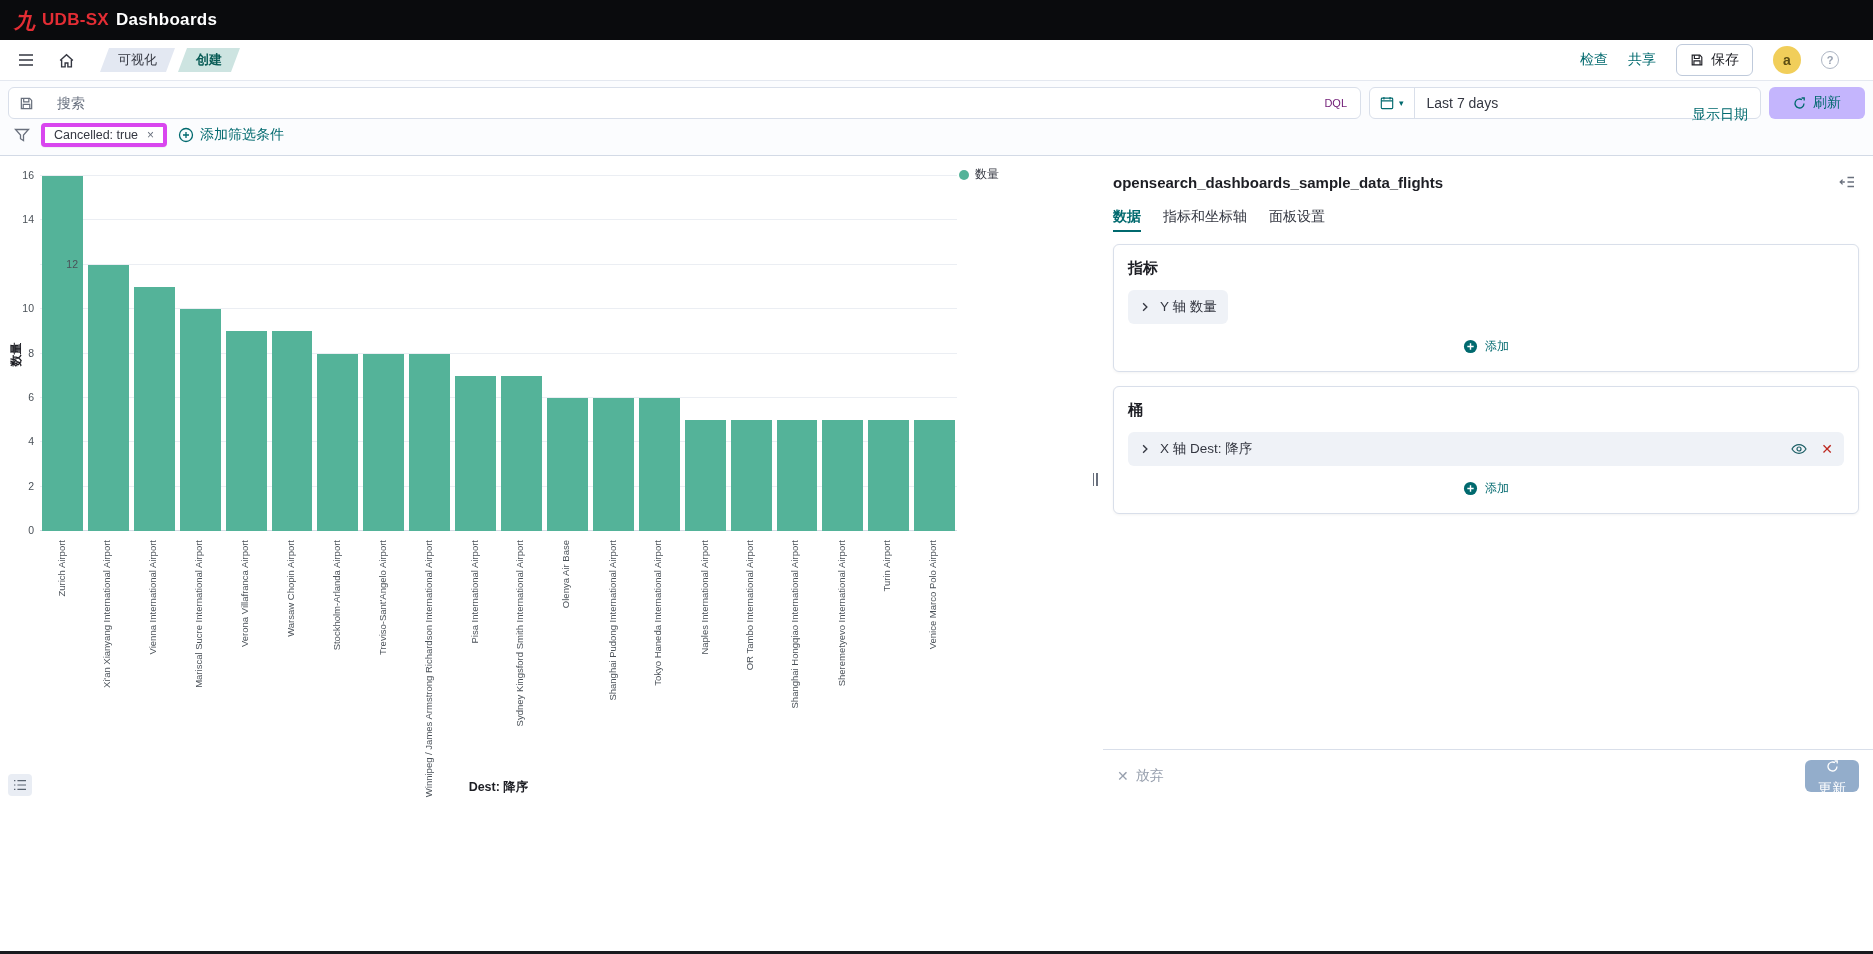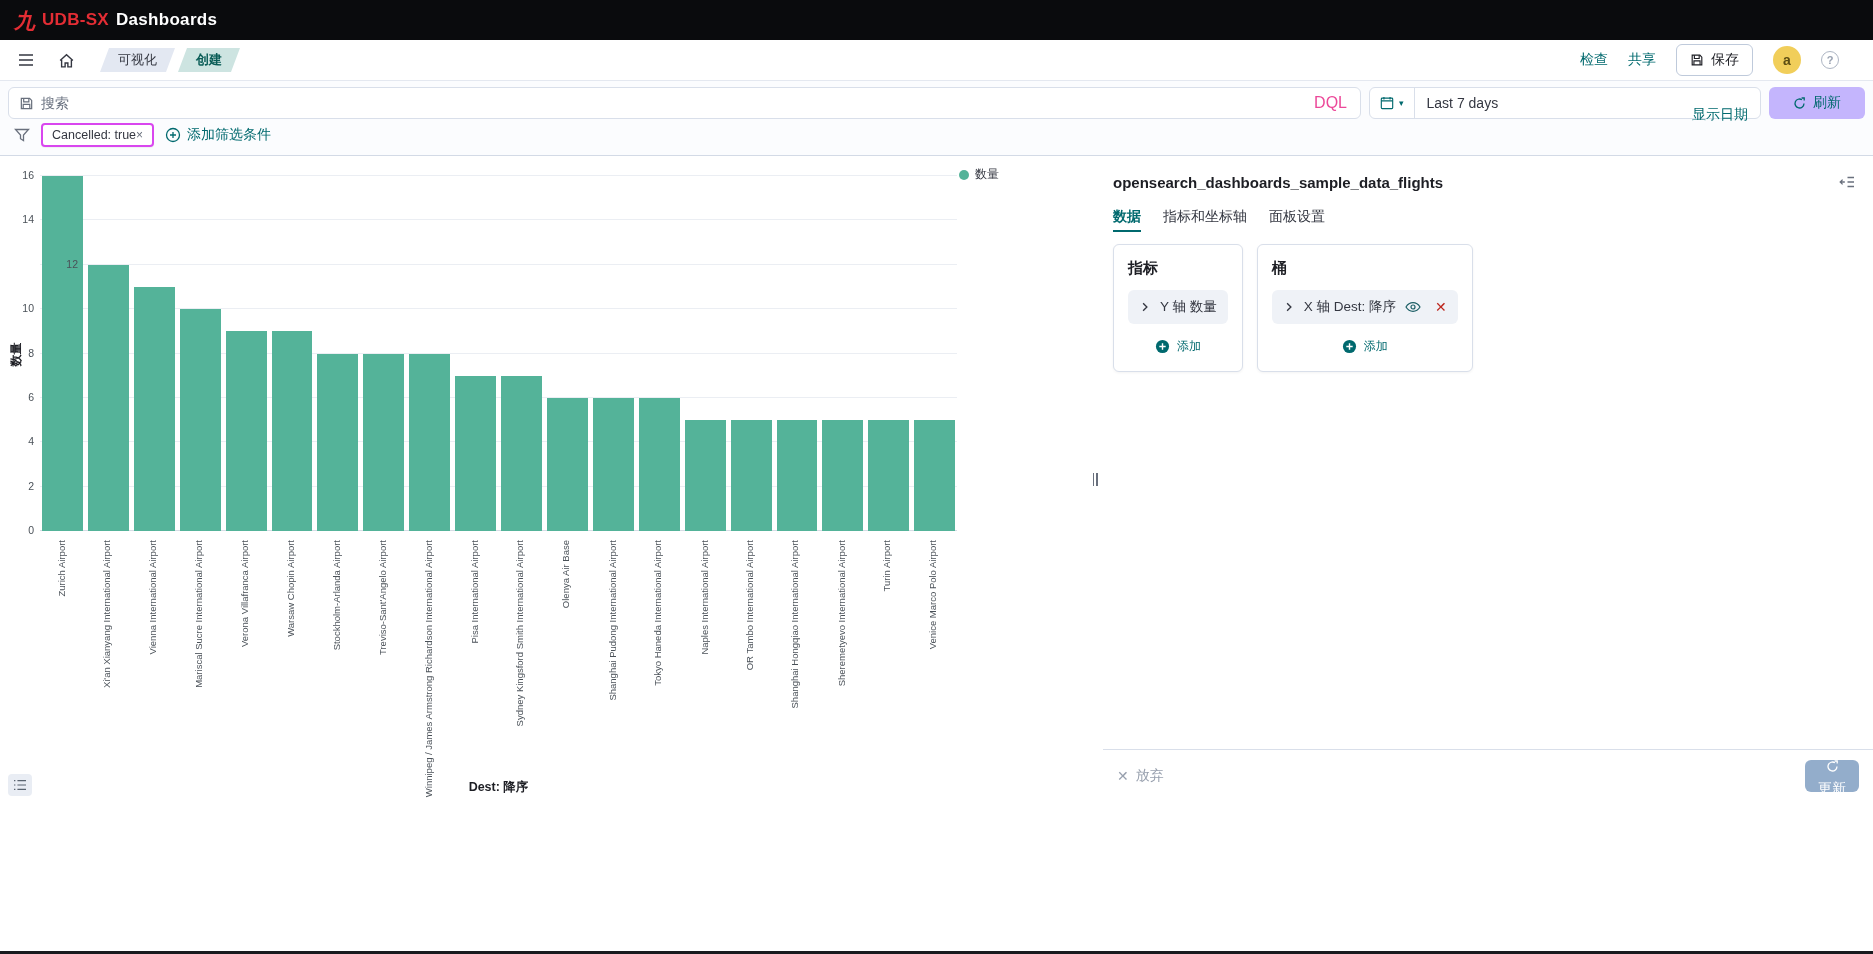--- a/index.html
+++ b/index.html
@@ -22,35 +22,35 @@
     clip-path:polygon(9px 0,100% 0,calc(100% - 9px) 100%,0 100%); }
   .crumb.active { background:#CDE4E1; color:#0A5D57; font-weight:600; }
   .toolbar-right { margin-left:auto; display:flex; align-items:center; gap:20px; padding-right:24px; }
   .toolbar-link { color:var(--c-primary,#00696E); font-size:14px; }
   .save-btn { height:32px; border:1px solid #BFCADB; border-radius:6px; padding:0 13px; display:flex; gap:7px; align-items:center; font-size:14px; color:#1D1E24; background:#fff; }
   .avatar { width:28px; height:28px; border-radius:50%; background:var(--c-avatar-bg,#F1CE5A); display:flex; align-items:center; justify-content:center; font-size:14px; font-weight:600; color:#5D4E13; }
   .help-btn { width:18px; height:18px; border-radius:50%; border:1.5px solid #AEB6C4; color:#98A1B1; font-size:11px; font-weight:700; display:flex; align-items:center; justify-content:center; }
 
   
   .query-row { flex:none; display:flex; gap:8px; padding:6px 8px 4px 8px; background:#FBFCFE; align-items:center; }
-  .search-box { flex:1; height:32px; background:#fff; border:1px solid #D9DFEA; border-radius:6px; display:flex; align-items:center; padding:0 10px; gap:7px; }
+  .search-box { flex:1; height:32px; background:#fff; border:1px solid #D9DFEA; border-radius:6px; display:flex; align-items:center; padding:0 10px; gap:23px; }
   .search-box input { flex:1; border:none; outline:none; font-size:14px; color:#343741; background:transparent; font-family:inherit; }
   .search-box input::placeholder { color:#6A7280; }
-  .dql-btn { font-size:16px; color:#ec4899; padding:0 3px; }
+  .dql-btn { font-size:11px; color:#701a75; padding:0 3px; }
   .date-box { width:392px; height:32px; border:1px solid #D9DFEA; border-radius:6px; background:#fff; display:flex; align-items:center; }
   .date-cal-seg { height:100%; padding:0 10px; display:flex; align-items:center; gap:5px; border-right:1px solid #D9DFEA; color:var(--c-primary,#00696E); }
   .caret { font-size:9px; color:var(--c-primary,#00696E); }
   .date-text { padding:0 12px; font-size:14px; color:#343741; }
   .show-dates { margin-left:auto; padding:0 12px; color:var(--c-primary,#00696E); font-size:14px;margin-top:24px; }
   .refresh-btn { height:32px; min-width:96px; border-radius:6px; background:#c4b5fd; color:var(--c-primary,#00696E); display:flex; align-items:center; justify-content:center; gap:7px; font-size:14px; padding:0 12px; }
 
   
   .filter-row { flex:none; display:flex; align-items:center; gap:11px; padding:0 10px 8px 14px; background:#FBFCFE; border-bottom:1px solid #D3DAE6; }
   .funnel { color:#69707D; display:flex; }
-  .filter-pill { height:24px; border:2px solid #d946ef; background:#fff; border-radius:4px; padding:0 9px; font-size:12.5px; color:#343741; display:flex; gap:0; align-items:center; box-shadow:0 1px 1px rgba(0,0,0,.05);justify-content:space-between; }
+  .filter-pill { height:24px; border:4px solid #d946ef; background:#fff; border-radius:4px; padding:0 9px; font-size:12.5px; color:#343741; display:flex; gap:9px; align-items:center; box-shadow:0 1px 1px rgba(0,0,0,.05);justify-content:space-between; }
   .pill-close { color:#69707D; font-size:12px; line-height:1; }
   .add-filter { display:flex; gap:6px; align-items:center; color:var(--c-primary,#00696E); font-size:14px; }
 
   
   .main { flex:none; height:646px; display:flex; background:#fff; }
   .chart-region { flex:1; position:relative; padding-top:20px; }
   .legend { position:absolute; top:10px; right:88px; display:flex; gap:6px; align-items:center; font-size:12px; color:#343741; }
   .legend-dot { width:10px; height:10px; border-radius:50%; background:var(--c-bar,#54B399); }
   .y-title { position:absolute; left:4px; top:190px; transform:rotate(-90deg); font-size:12px; font-weight:700; color:#1D1E24; white-space:nowrap; }
   .ylabel { position:absolute; left:0; width:34px; text-align:right; font-size:10.5px; color:#4A5158; }
@@ -71,21 +71,21 @@
   .grip i { width:1.5px; height:13px; background:#69707D; display:block; }
 
   
   .side-panel { width:770px; flex:none; display:flex; flex-direction:column; padding:14px 14px 0 10px; }
   .panel-head { display:flex; align-items:center; justify-content:space-between; }
   .panel-title { font-size:15px; font-weight:700; color:#1D1E24; }
   .panel-collapse { color:#69707D; display:flex; padding:4px; }
   .panel-tabs { display:flex; gap:22px; margin-top:14px; }
   .ptab { font-size:14px; color:#343741; padding-bottom:6px; }
   .ptab.active { color:var(--c-primary,#00696E); font-weight:700; box-shadow:inset 0 -2px 0 var(--c-primary,#00696E); }
-  .panel-cards { margin-top:12px; display:flex; flex-direction:row; gap:14px; }
+  .panel-cards { margin-top:12px; display:flex; flex-direction:column; gap:14px; }
   .card { background:#fff; border:1px solid #D9DFEA; border-radius:6px; padding:14px; box-shadow:0 1px 3px rgba(0,0,0,.05); }
   .card-heading { font-size:15px; font-weight:700; color:#1D1E24; }
   .agg-row { margin-top:12px; height:34px; background:#EFF2F7; border-radius:6px; display:flex; align-items:center; padding:0 11px; gap:9px; font-size:13.5px; color:#343741; }
   .agg-chevron { display:flex; color:#343741; }
   .agg-label { flex:1; }
   .agg-actions { display:flex; gap:14px; align-items:center; }
   .eye-btn { color:#1D5F66; display:flex; }
   .remove-btn { color:var(--c-danger,#BD271E); font-size:14px; font-weight:700; line-height:1; }
   .add-row { display:flex; justify-content:center; margin-top:14px; margin-bottom:2px; }
   .add-link { display:flex; gap:7px; align-items:center; color:var(--c-primary,#00696E); font-size:12px; font-weight:500; }

